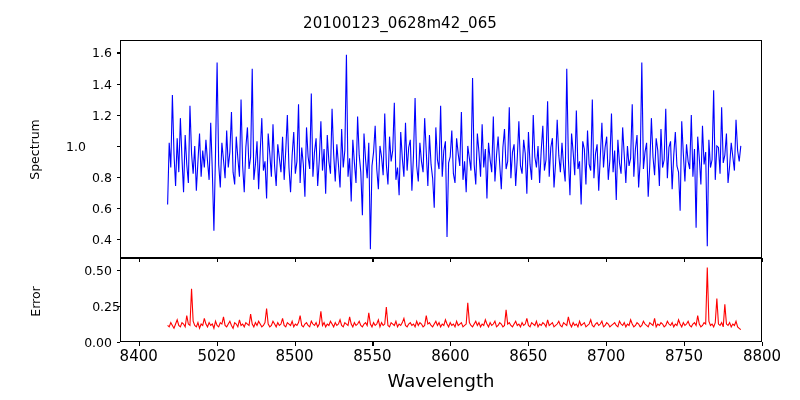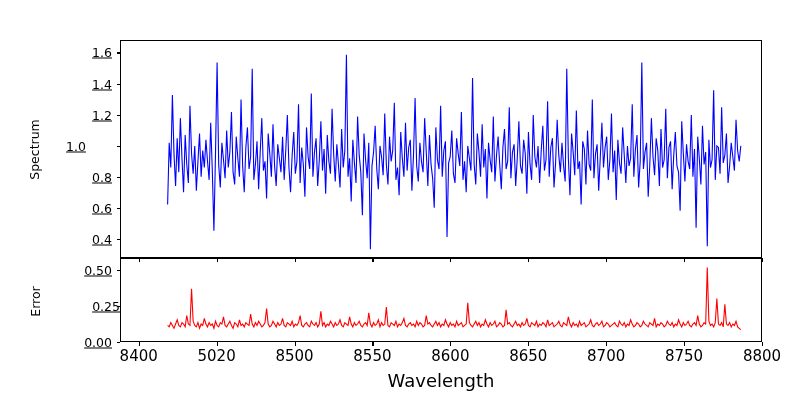--- a/index.html
+++ b/index.html
@@ -69,21 +69,20 @@
     height: 3.5px;
   }
   
   .ylabel-tick {
     position: absolute;
     font-size: 12.5px;
     color: #000000;
     text-align: right;
     white-space: nowrap;
     transform: translateY(-50%);
-    text-decoration: underline;
   }
   .xlabel-tick {
     position: absolute;
     font-size: 15px;
     color: #000000;
     text-align: center;
     white-space: nowrap;
     transform: translateX(-50%);
     top: 347px;
   }
@@ -115,20 +114,21 @@
     text-align: center;
     font-size: 18px;
     color: #000000;
   }
 </style>
 </head>
 <body>
 
 <div id="figure">
 
+  <div id="title">20100123_0628m42_065</div>
 
   <div class="axes" id="axes-spectrum">
     <svg class="plot-svg" id="svg-spectrum" viewBox="0 0 642 218" preserveAspectRatio="none">
         <polyline points="46.75,165.06 48.35,102.77 49.95,127.69 51.55,54.50 53.15,113.67 54.76,146.37 56.36,98.10 57.96,132.36 59.56,77.86 61.16,118.34 62.76,152.60 64.37,94.99 65.97,124.57 67.57,143.26 69.17,65.40 70.77,113.67 72.37,133.91 73.98,105.89 75.58,151.04 77.18,121.46 78.78,93.43 80.38,137.03 81.98,110.56 83.59,127.69 85.19,99.66 86.79,121.46 88.39,140.14 89.99,82.53 91.59,130.80 93.20,191.53 94.80,113.67 96.40,21.80 98.00,124.57 99.60,147.93 101.20,102.77 102.81,119.90 104.41,138.59 106.01,90.31 107.61,127.69 109.21,112.11 110.81,71.63 112.42,132.36 114.02,144.81 115.62,96.54 117.22,118.34 118.82,137.03 120.42,59.17 122.03,126.13 123.63,152.60 125.23,107.44 126.83,87.20 128.43,129.24 130.03,116.79 131.64,28.03 133.24,140.14 134.84,124.57 136.44,101.21 138.04,149.49 139.64,112.11 141.25,77.86 142.85,130.80 144.45,121.46 146.05,158.83 147.65,93.43 149.25,113.67 150.86,137.03 152.46,84.09 154.06,126.13 155.66,146.37 157.26,104.33 158.86,118.34 160.47,132.36 162.07,96.54 163.67,140.14 165.27,110.56 166.87,74.74 168.47,127.69 170.08,152.60 171.68,115.23 173.28,91.87 174.88,133.91 176.48,121.46 178.08,63.84 179.69,143.26 181.29,107.44 182.89,124.57 184.49,157.27 186.09,87.20 187.69,116.79 189.30,129.24 190.90,52.94 192.50,137.03 194.10,112.11 195.70,98.10 197.30,146.37 198.91,119.90 200.51,80.97 202.11,130.80 203.71,109.00 205.31,154.16 206.91,94.99 208.52,121.46 210.12,133.91 211.72,68.51 213.32,113.67 214.92,141.70 216.52,104.33 218.12,124.57 219.73,147.93 221.33,88.76 222.93,127.69 224.53,110.56 226.13,14.01 227.73,137.03 229.34,118.34 230.94,161.94 232.54,99.66 234.14,123.01 235.74,143.26 237.34,76.30 238.95,115.23 240.55,132.36 242.15,175.96 243.75,93.43 245.35,119.90 246.95,138.59 248.56,102.77 250.16,210.21 251.76,126.13 253.36,112.11 254.96,85.64 256.56,129.24 258.17,149.49 259.77,105.89 261.37,116.79 262.97,135.47 264.57,73.19 266.17,124.57 267.78,144.81 269.38,96.54 270.98,121.46 272.58,110.56 274.18,62.29 275.78,140.14 277.39,127.69 278.99,155.71 280.59,91.87 282.19,118.34 283.79,137.03 285.39,82.53 287.00,130.80 288.60,107.44 290.20,99.66 291.80,151.04 293.40,115.23 295.00,57.61 296.61,126.13 298.21,141.70 299.81,102.77 301.41,121.46 303.01,132.36 304.61,77.86 306.22,112.11 307.82,146.37 309.42,94.99 311.02,124.57 312.62,138.59 314.22,168.17 315.83,87.20 317.43,119.90 319.03,129.24 320.63,65.40 322.23,137.03 323.83,110.56 325.44,101.21 327.04,197.76 328.64,123.01 330.24,116.79 331.84,90.31 333.44,133.91 335.05,143.26 336.65,98.10 338.25,113.67 339.85,126.13 341.45,71.63 343.05,140.14 344.66,121.46 346.26,152.60 347.86,105.89 349.46,118.34 351.06,130.80 352.66,37.37 354.27,124.57 355.87,144.81 357.47,93.43 359.07,112.11 360.67,137.03 362.27,84.09 363.88,127.69 365.48,109.00 367.08,158.83 368.68,102.77 370.28,119.90 371.88,132.36 373.49,76.30 375.09,141.70 376.69,115.23 378.29,96.54 379.89,124.57 381.49,149.49 383.10,107.44 384.70,88.76 386.30,129.24 387.90,121.46 389.50,66.96 391.10,138.59 392.71,112.11 394.31,104.33 395.91,146.37 397.51,118.34 399.11,80.97 400.71,126.13 402.32,133.91 403.92,99.66 405.52,113.67 407.12,154.16 408.72,91.87 410.32,124.57 411.93,140.14 413.53,74.74 415.13,116.79 416.73,127.69 418.33,105.89 419.93,143.26 421.54,110.56 423.14,85.64 424.74,130.80 426.34,119.90 427.94,60.73 429.54,137.03 431.15,107.44 432.75,98.10 434.35,147.93 435.95,123.01 437.55,79.41 439.15,115.23 440.76,132.36 442.36,102.77 443.96,126.13 445.56,141.70 447.16,28.03 448.76,118.34 450.37,155.71 451.97,93.43 453.57,112.11 455.17,135.47 456.77,70.07 458.37,129.24 459.98,121.46 461.58,165.06 463.18,101.21 464.78,109.00 466.38,144.81 467.98,90.31 469.59,124.57 471.19,130.80 472.79,59.17 474.39,138.59 475.99,113.67 477.59,104.33 479.20,151.04 480.80,116.79 482.40,82.53 484.00,127.69 485.60,107.44 487.20,96.54 488.81,140.14 490.41,119.90 492.01,73.19 493.61,132.36 495.21,110.56 496.81,160.39 498.42,99.66 500.02,123.01 501.62,133.91 503.22,87.20 504.82,115.23 506.42,143.26 508.03,105.89 509.63,126.13 511.23,118.34 512.83,63.84 514.43,137.03 516.03,109.00 517.63,94.99 519.24,147.93 520.84,121.46 522.44,21.80 524.04,129.24 525.64,112.11 527.24,102.77 528.85,157.27 530.45,124.57 532.05,77.86 533.65,116.79 535.25,135.47 536.85,98.10 538.46,110.56 540.06,146.37 541.66,88.76 543.26,127.69 544.86,119.90 546.46,68.51 548.07,138.59 549.67,107.44 551.27,101.21 552.87,149.49 554.47,115.23 556.07,91.87 557.68,126.13 559.28,132.36 560.88,171.29 562.48,80.97 564.08,113.67 565.68,141.70 567.29,104.33 568.89,121.46 570.49,129.24 572.09,74.74 573.69,137.03 575.29,109.00 576.90,188.41 578.50,96.54 580.10,118.34 581.70,144.81 583.30,85.64 584.90,124.57 586.51,112.11 588.11,207.10 589.71,99.66 591.31,127.69 592.91,119.90 594.51,49.83 596.12,140.14 597.72,105.89 599.32,107.44 600.92,133.91 602.52,66.96 604.12,123.01 605.73,115.23 607.33,93.43 608.93,143.26 610.53,126.13 612.13,102.77 613.73,116.79 615.34,130.80 616.94,79.41 618.54,110.56 620.14,121.46 621.74,105.89" fill="none" stroke="#0000ff" stroke-width="1.1" stroke-linejoin="miter" stroke-linecap="butt"></polyline>
       </svg>
   </div>
   <div id="ylabel-spectrum" class="axis-title-y">Spectrum</div>
 
   <div class="axes" id="axes-error">
     <svg class="plot-svg" id="svg-error" viewBox="0 0 642 84" preserveAspectRatio="none">

